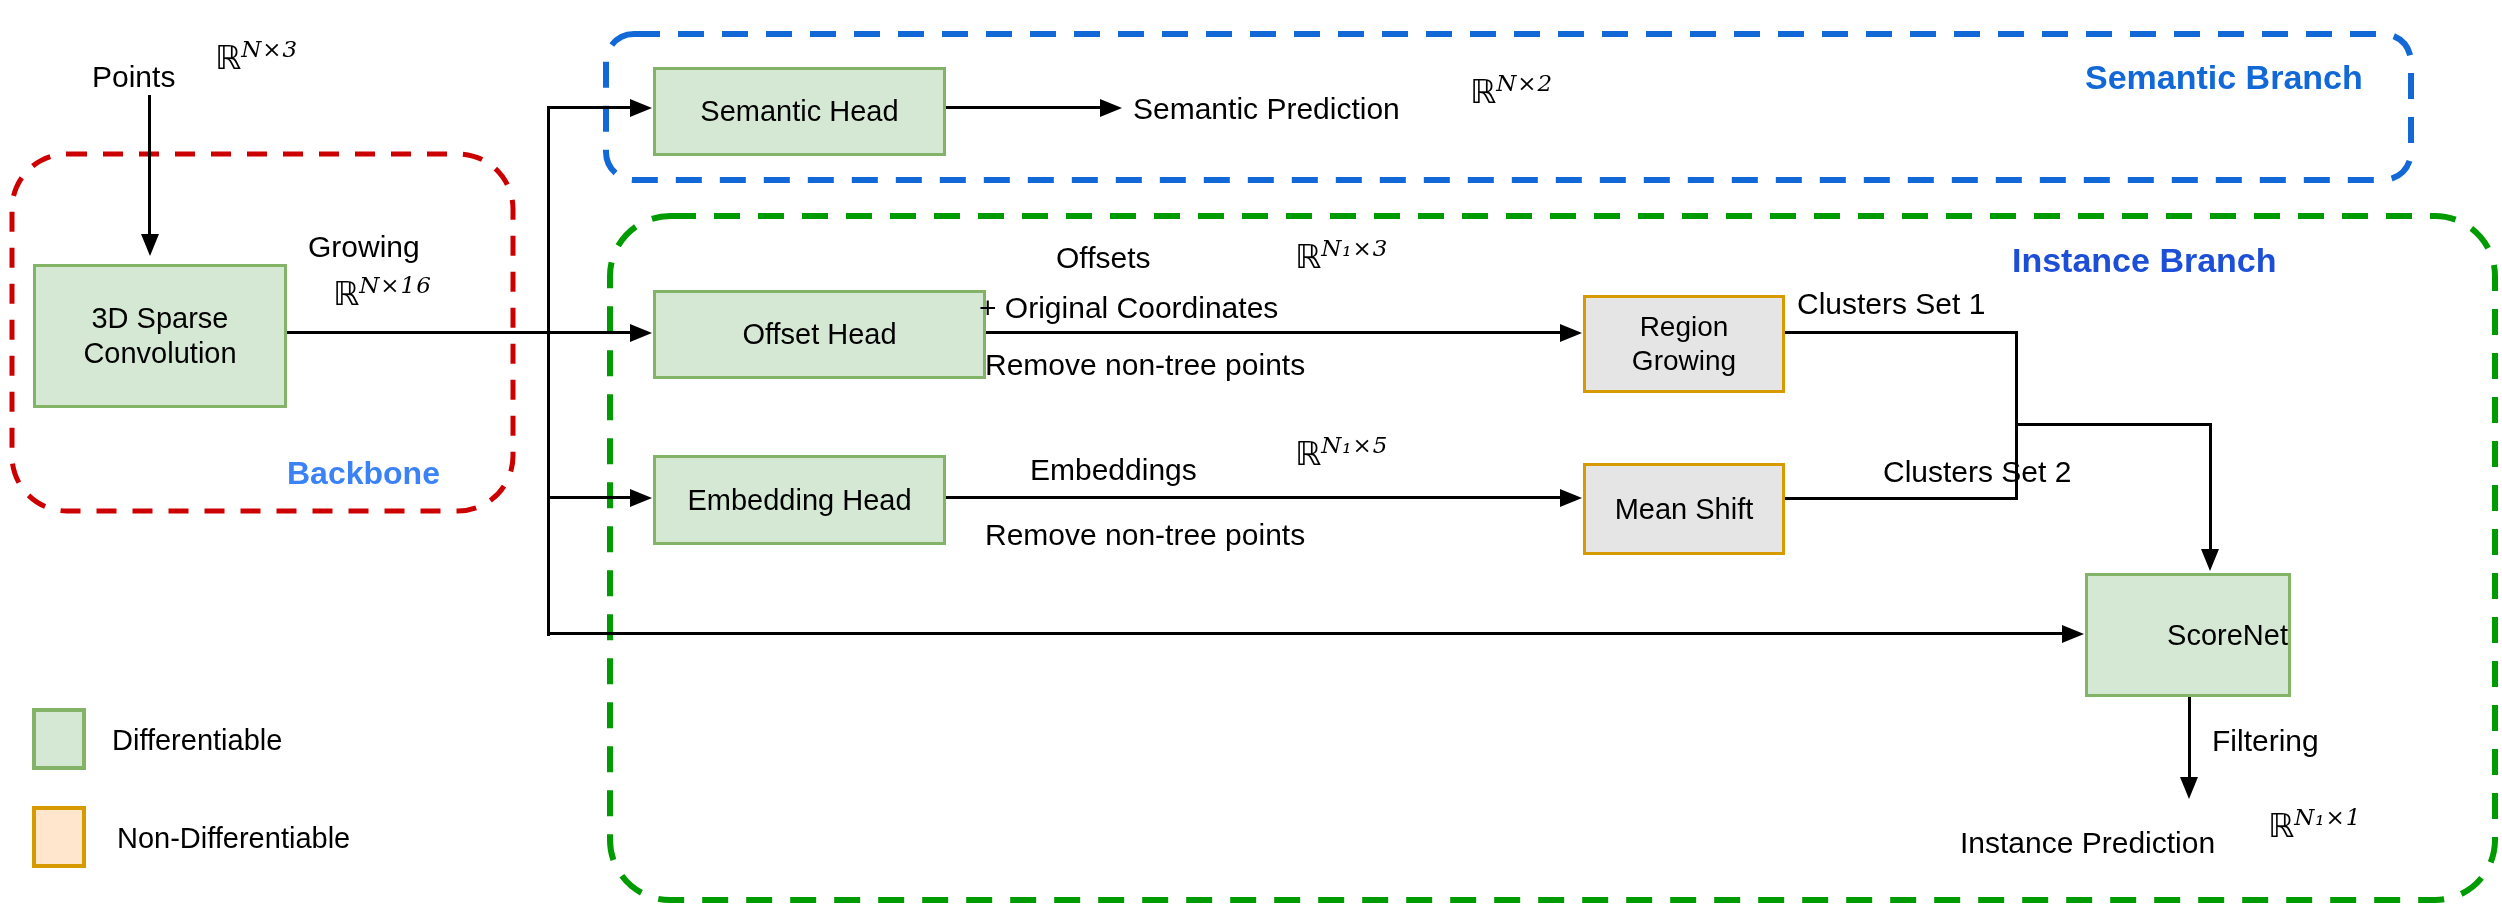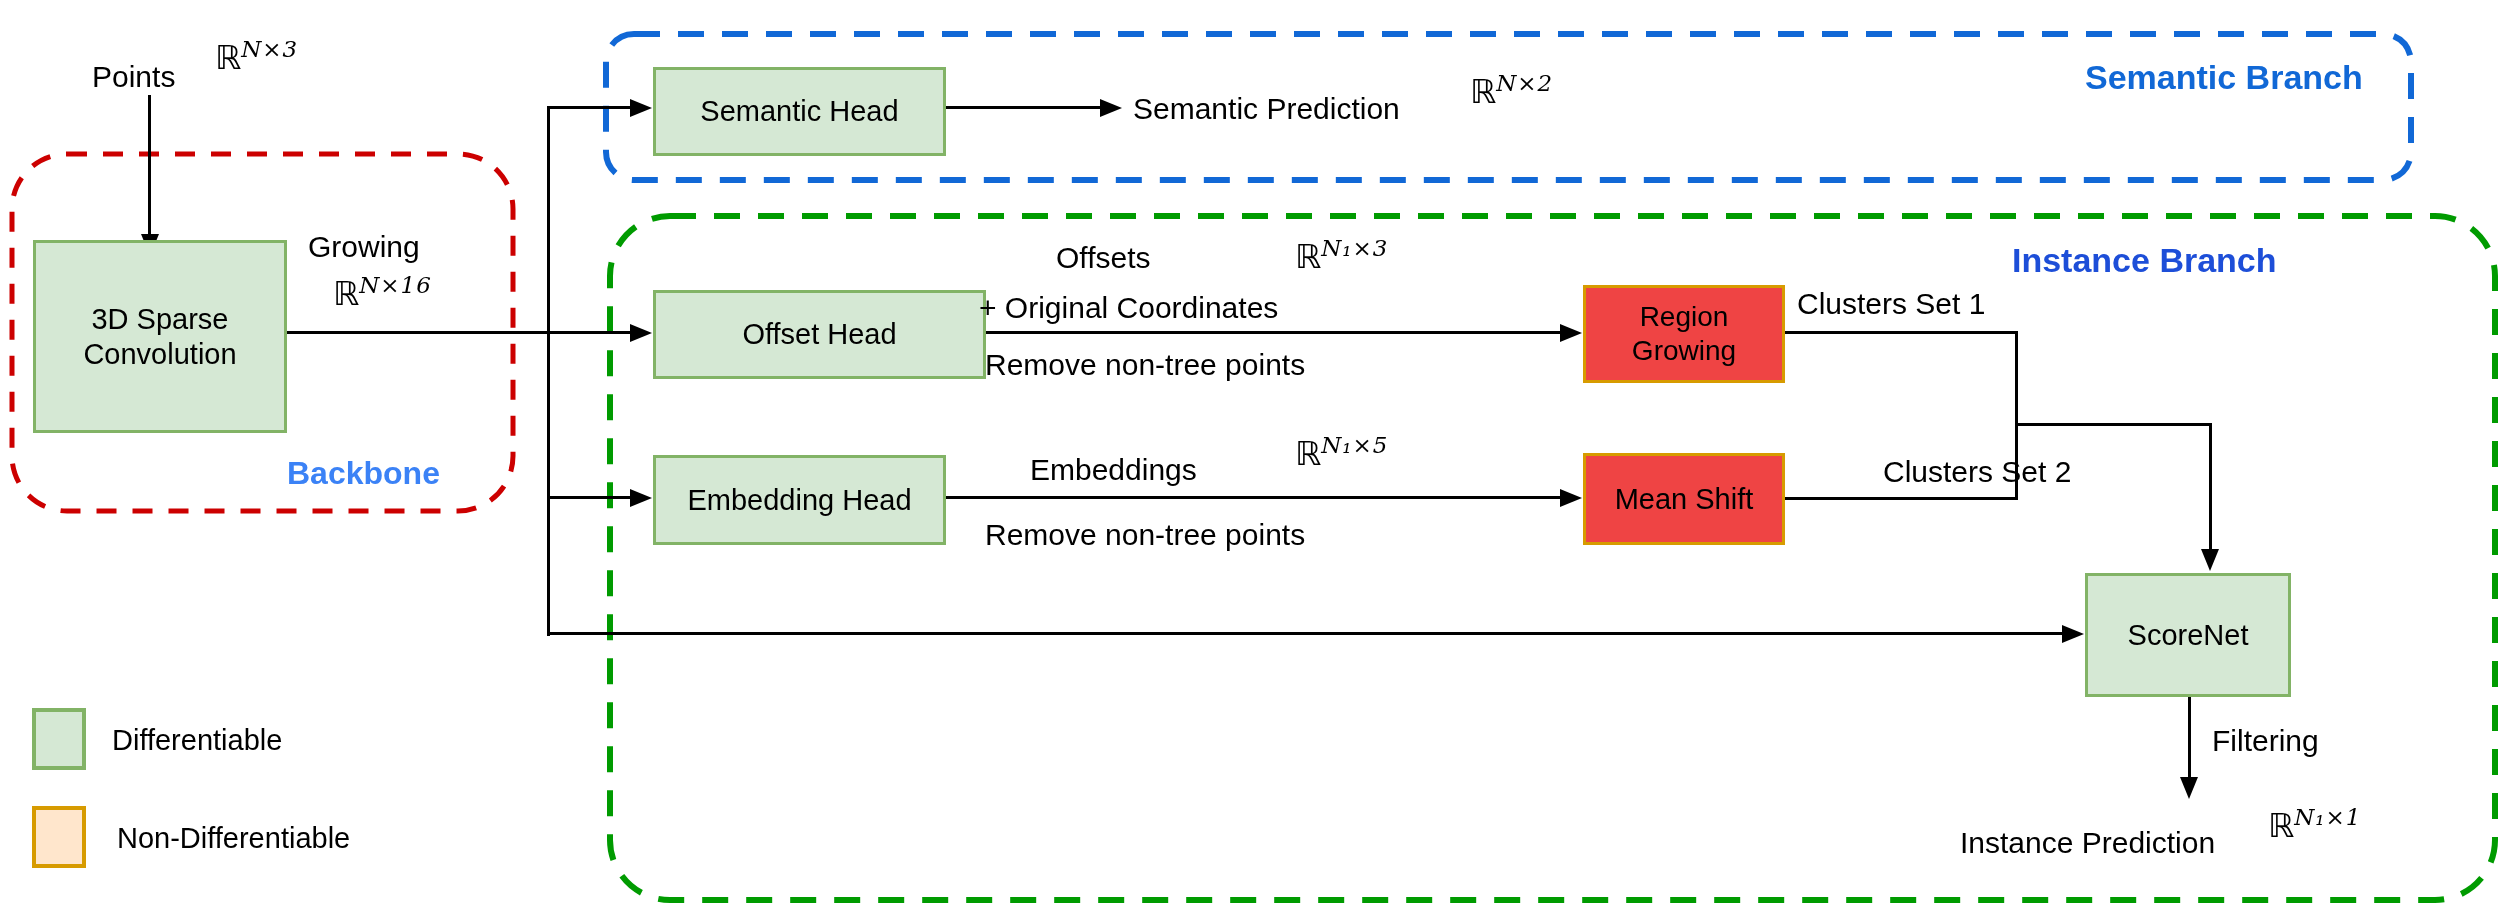--- a/index.html
+++ b/index.html
@@ -13,21 +13,21 @@
   }
   svg.overlay{position:absolute;left:0;top:0;z-index:1;}
   .node{
     position:absolute;z-index:3;
     box-sizing:border-box;
     display:flex;flex-direction:column;align-items:center;justify-content:center;
     text-align:center;
     font-size:29px;line-height:1.2;
     border:3px solid #82B366;background:#D5E8D4;
   }
-  .node.orange{border-color:#D79B00;background:#ef4444;}
+  .node.orange{border-color:#D79B00;background:#e5e5e5;margin-top:10px;}
   .h-line,.v-line{position:absolute;background:#000;z-index:2;}
   .h-line{height:3px;}
   .v-line{width:3px;}
   .arrow-right{position:absolute;width:0;height:0;z-index:2;
     border-top:9px solid transparent;border-bottom:9px solid transparent;border-left:22px solid #000;}
   .arrow-down{position:absolute;width:0;height:0;z-index:2;
     border-left:9px solid transparent;border-right:9px solid transparent;border-top:22px solid #000;}
   .lbl{position:absolute;z-index:4;font-size:30px;white-space:nowrap;}
   .branch-lbl{position:absolute;z-index:4;font-size:34px;font-weight:bold;white-space:nowrap;}
   .blue-t{color:#1168D6;}
@@ -55,21 +55,21 @@
 
   <div class="branch-lbl red-t" style="left:287px;top:455px;">Backbone</div>
   <div class="branch-lbl blue-t" style="left:2085px;top:58px;">Semantic Branch</div>
   <div class="branch-lbl green-t" style="left:2012px;top:241px;">Instance Branch</div>
 
   <div class="lbl" style="left:92px;top:60px;">Points</div>
   <div class="math" style="left:215px;top:36px;"><span class="bb">ℝ</span><sup>N×3</sup></div>
   <div class="v-line" style="left:148px;top:95px;height:141px;"></div>
   <div class="arrow-down" style="left:141px;top:234px;"></div>
 
-  <div class="node" style="left:33px;top:240px;width:254px;height:193px;">
+  <div class="node" style="left:33px;top:264px;width:254px;height:144px;">
     <span>3D Sparse</span>
     <span>Convolution</span>
   </div>
   <div class="lbl" style="left:308px;top:230px;">Growing</div>
   <div class="math" style="left:333px;top:272px;"><span class="bb">ℝ</span><sup>N×16</sup></div>
 
   <div class="h-line" style="left:287px;top:331px;width:345px;"></div>
   <div class="arrow-right" style="left:630px;top:324px;"></div>
   <div class="v-line" style="left:547px;top:106px;height:530px;"></div>
   <div class="h-line" style="left:549px;top:106px;width:82px;"></div>
@@ -114,21 +114,21 @@
   </div>
   <div class="lbl" style="left:1883px;top:455px;">Clusters Set 2</div>
 
   <div class="h-line" style="left:1783px;top:331px;width:235px;"></div>
   <div class="h-line" style="left:1783px;top:497px;width:235px;"></div>
   <div class="v-line" style="left:2015px;top:331px;height:169px;"></div>
   <div class="h-line" style="left:2015px;top:423px;width:196px;"></div>
   <div class="v-line" style="left:2209px;top:423px;height:128px;"></div>
   <div class="arrow-down" style="left:2201px;top:549px;"></div>
 
-  <div class="node" style="left:2085px;top:573px;width:206px;height:124px;">
+  <div class="node" style="left:2085px;top:573px;width:206px;height:124px;align-items:flex-end;">
     <span>ScoreNet</span>
   </div>
   <div class="v-line" style="left:2188px;top:697px;height:82px;"></div>
   <div class="arrow-down" style="left:2180px;top:777px;"></div>
   <div class="lbl" style="left:2212px;top:724px;">Filtering</div>
   <div class="lbl" style="left:1960px;top:826px;">Instance Prediction</div>
   <div class="math" style="left:2268px;top:804px;"><span class="bb">ℝ</span><sup>N₁×1</sup></div>
 
   <div class="legend-swatch green" style="left:32px;top:708px;"></div>
   <div class="legend-lbl" style="left:112px;top:724px;">Differentiable</div>

